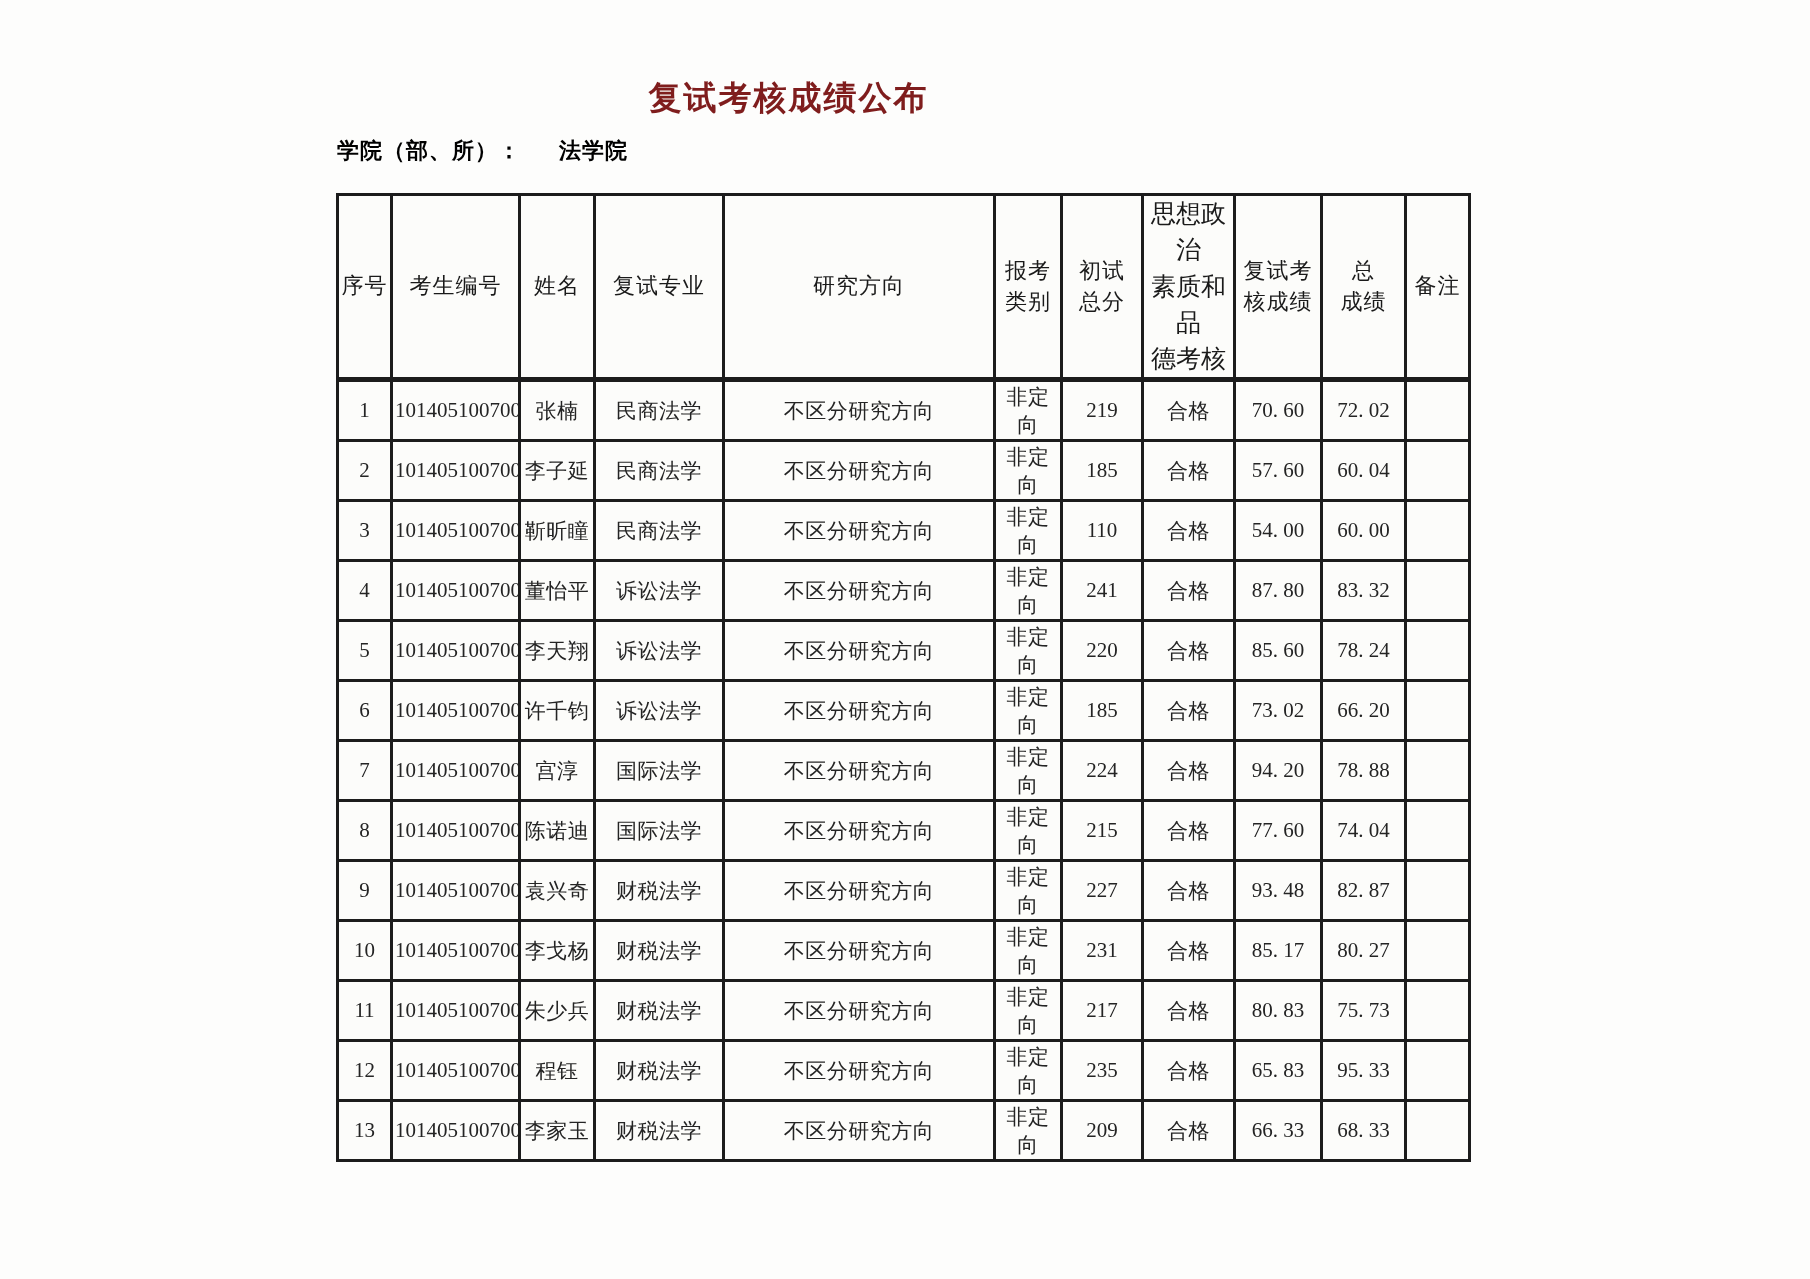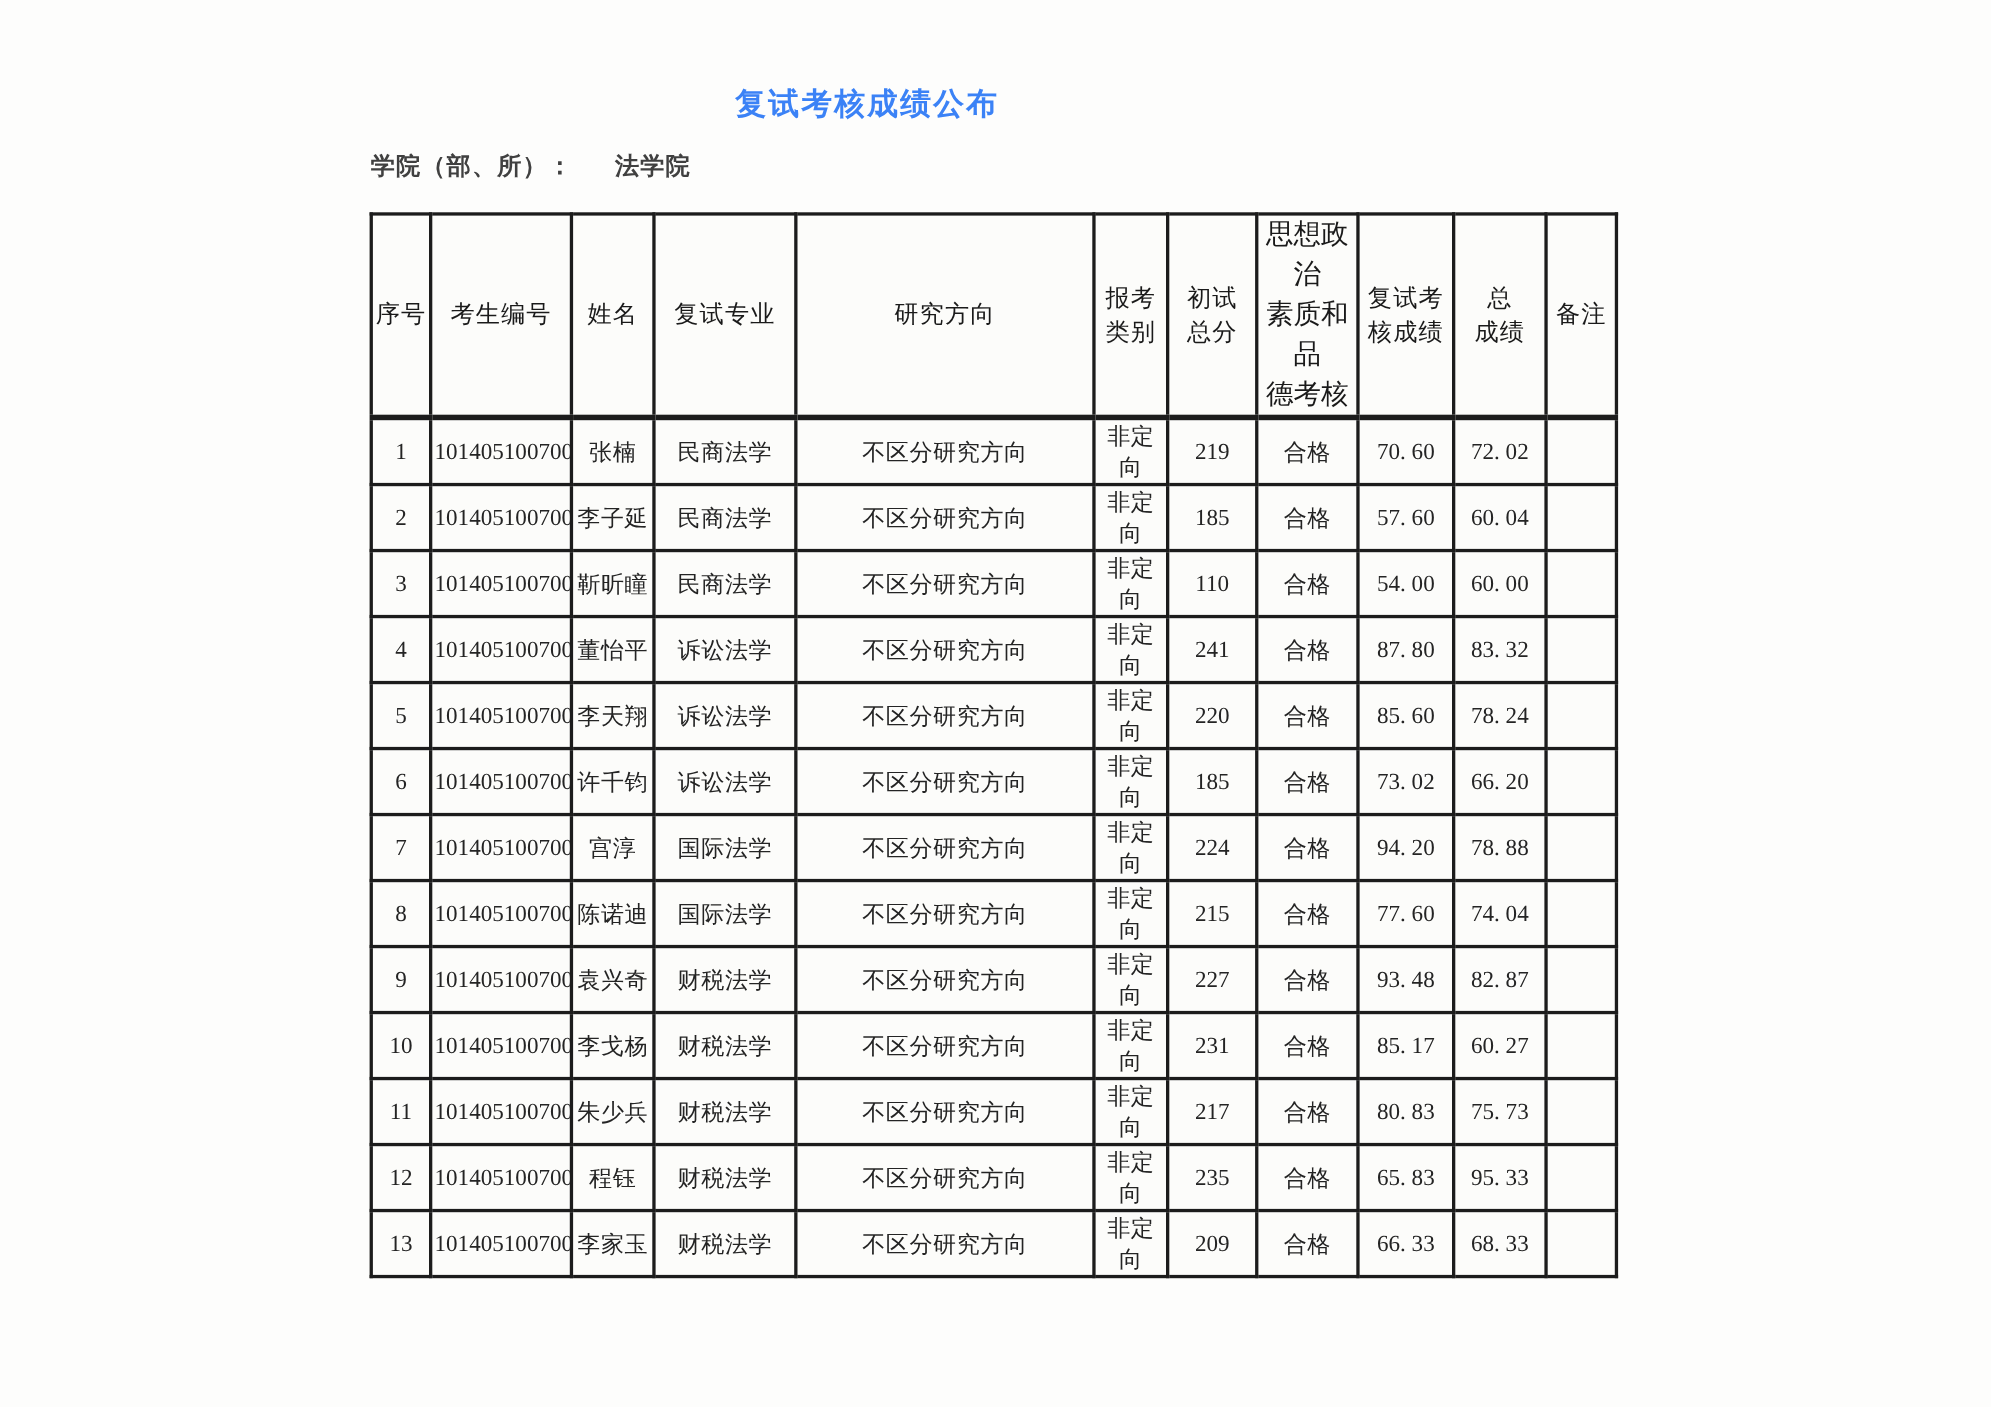--- a/index.html
+++ b/index.html
@@ -6,25 +6,25 @@
   body{
     width:1810px;height:1279px;position:relative;
     background:#fdfdfc;color:#1f1f1f;
     font-family:"Liberation Serif","DejaVu Serif",serif;
     overflow:hidden;
   }
   .doc-title{
     position:absolute;top:76px;left:336px;width:905px;
     margin:0;text-align:center;
     font-family:"DejaVu Sans","Liberation Sans",sans-serif;
-    font-size:28px;font-weight:700;letter-spacing:2px;color:#3b82f6;
+    font-size:33px;font-weight:700;letter-spacing:2px;color:#7f1d1d;
   }
   .dept-line{
     position:absolute;top:136px;left:337px;
-    font-size:22px;font-weight:700;color:#404040;
+    font-size:22px;font-weight:700;color:#000000;
     font-family:"Liberation Serif","DejaVu Serif",serif;
     letter-spacing:1px;
   }
   .dept-value{margin-left:38px;font-weight:700;}
   table.score-table{
     position:absolute;left:336px;top:193px;
     border-collapse:collapse;table-layout:fixed;width:1134px;
     background:#fcfcfa;
   }
   .score-table th,.score-table td{
@@ -209,21 +209,21 @@
         <tr>
           <td class="num">10</td>
           <td class="num">101405100700110</td>
           <td>李戈杨</td>
           <td>财税法学</td>
           <td>不区分研究方向</td>
           <td>非定向</td>
           <td class="num">231</td>
           <td>合格</td>
           <td class="num">85. 17</td>
-          <td class="num">60. 27</td>
+          <td class="num">80. 27</td>
           <td></td>
         </tr>
         <tr>
           <td class="num">11</td>
           <td class="num">101405100700114</td>
           <td>朱少兵</td>
           <td>财税法学</td>
           <td>不区分研究方向</td>
           <td>非定向</td>
           <td class="num">217</td>

